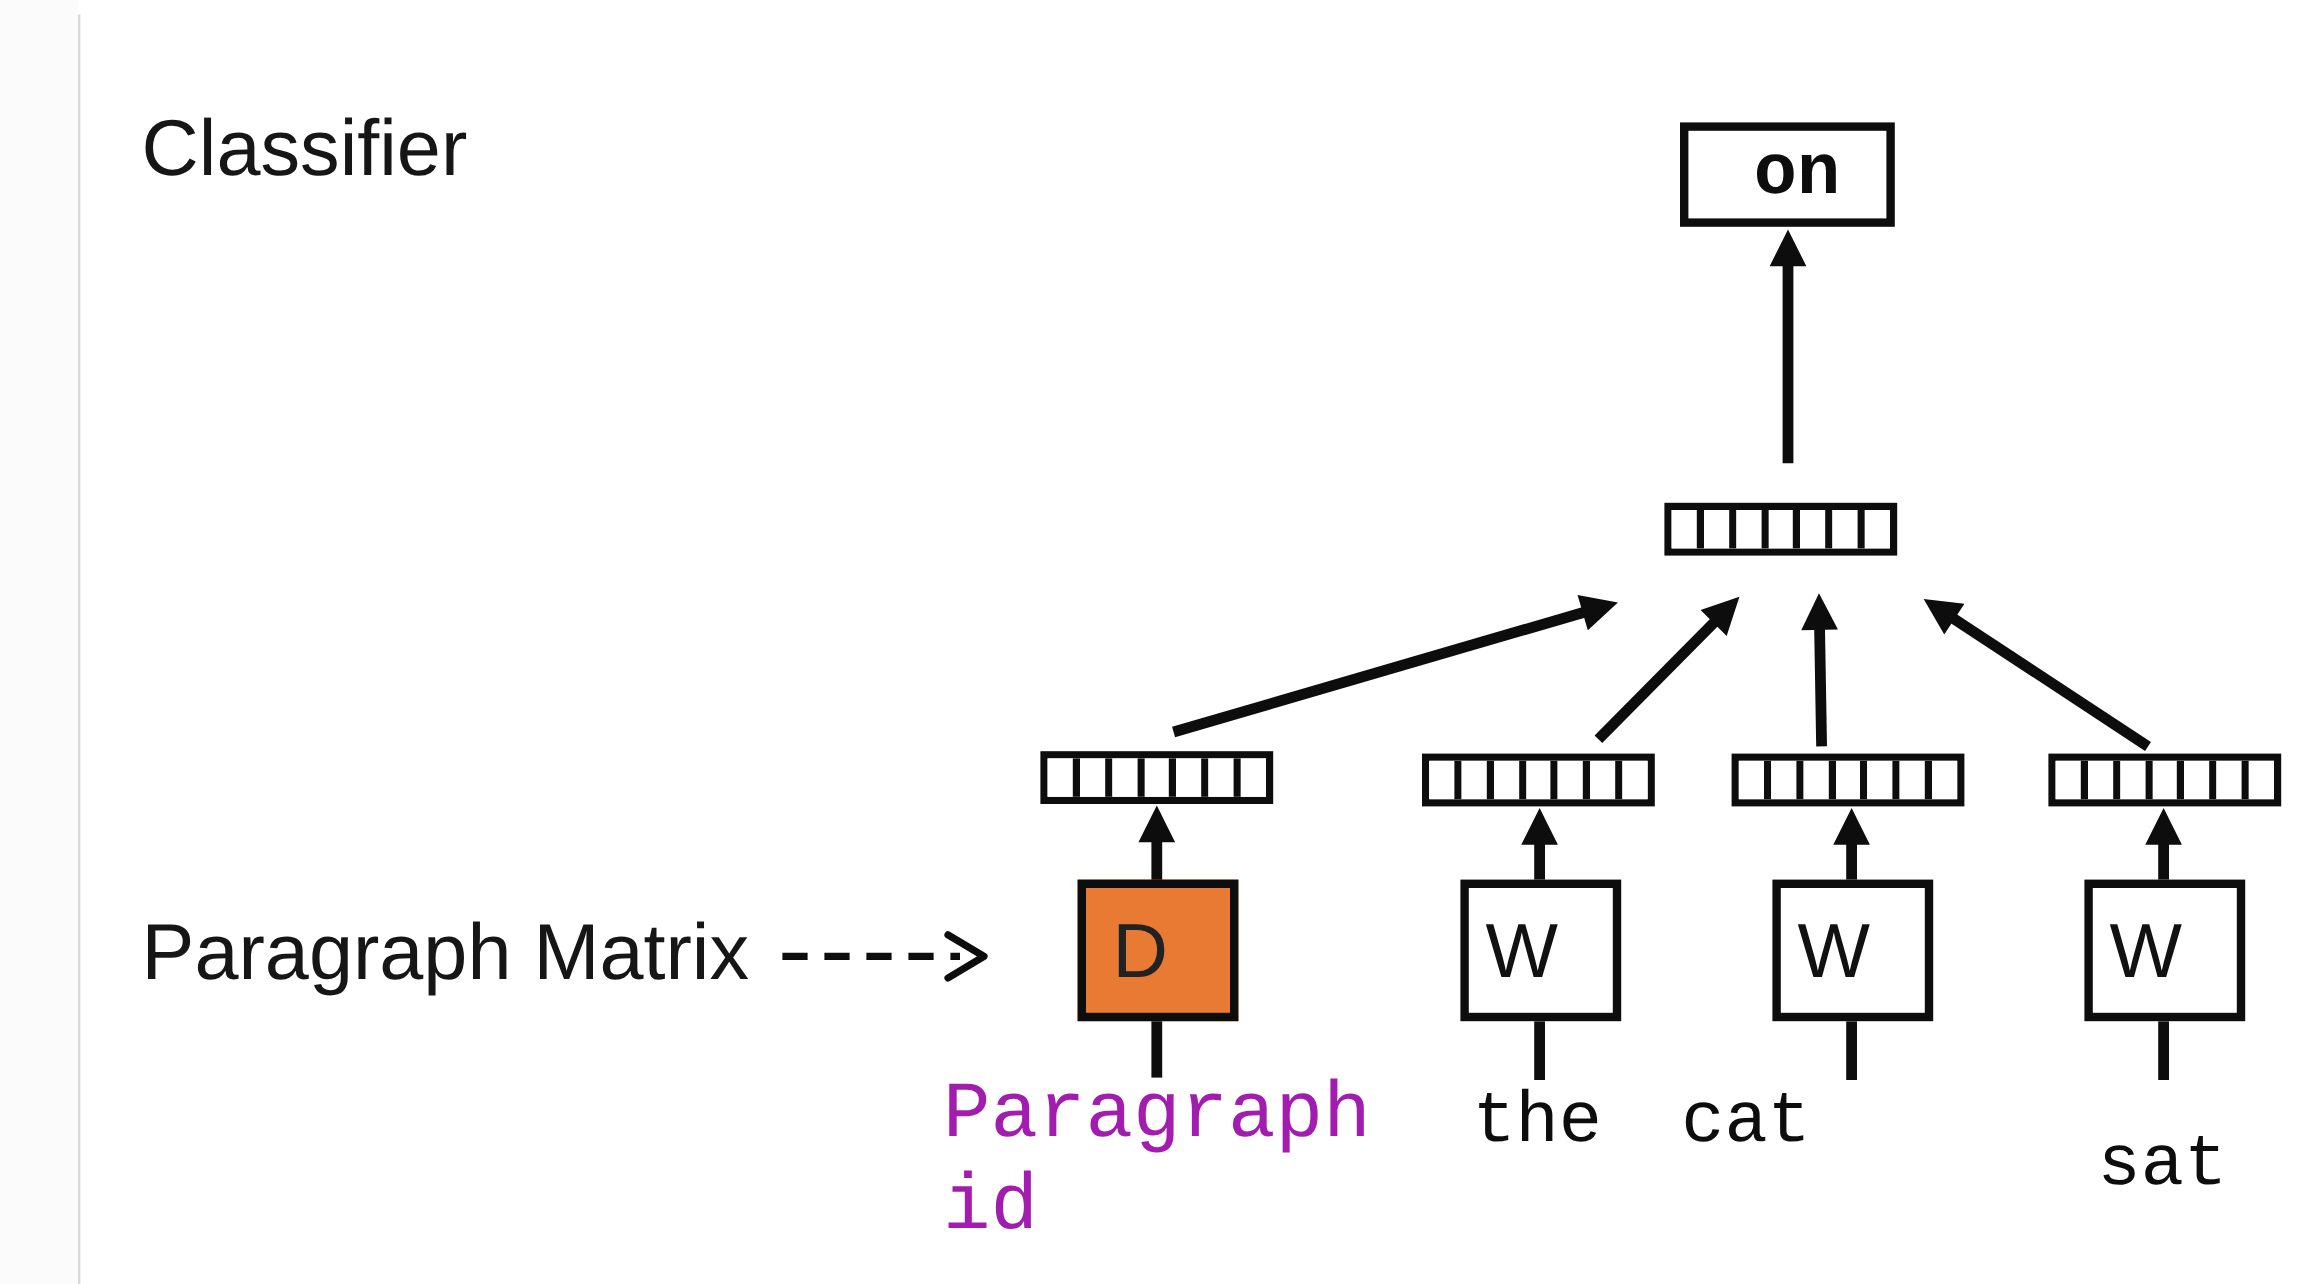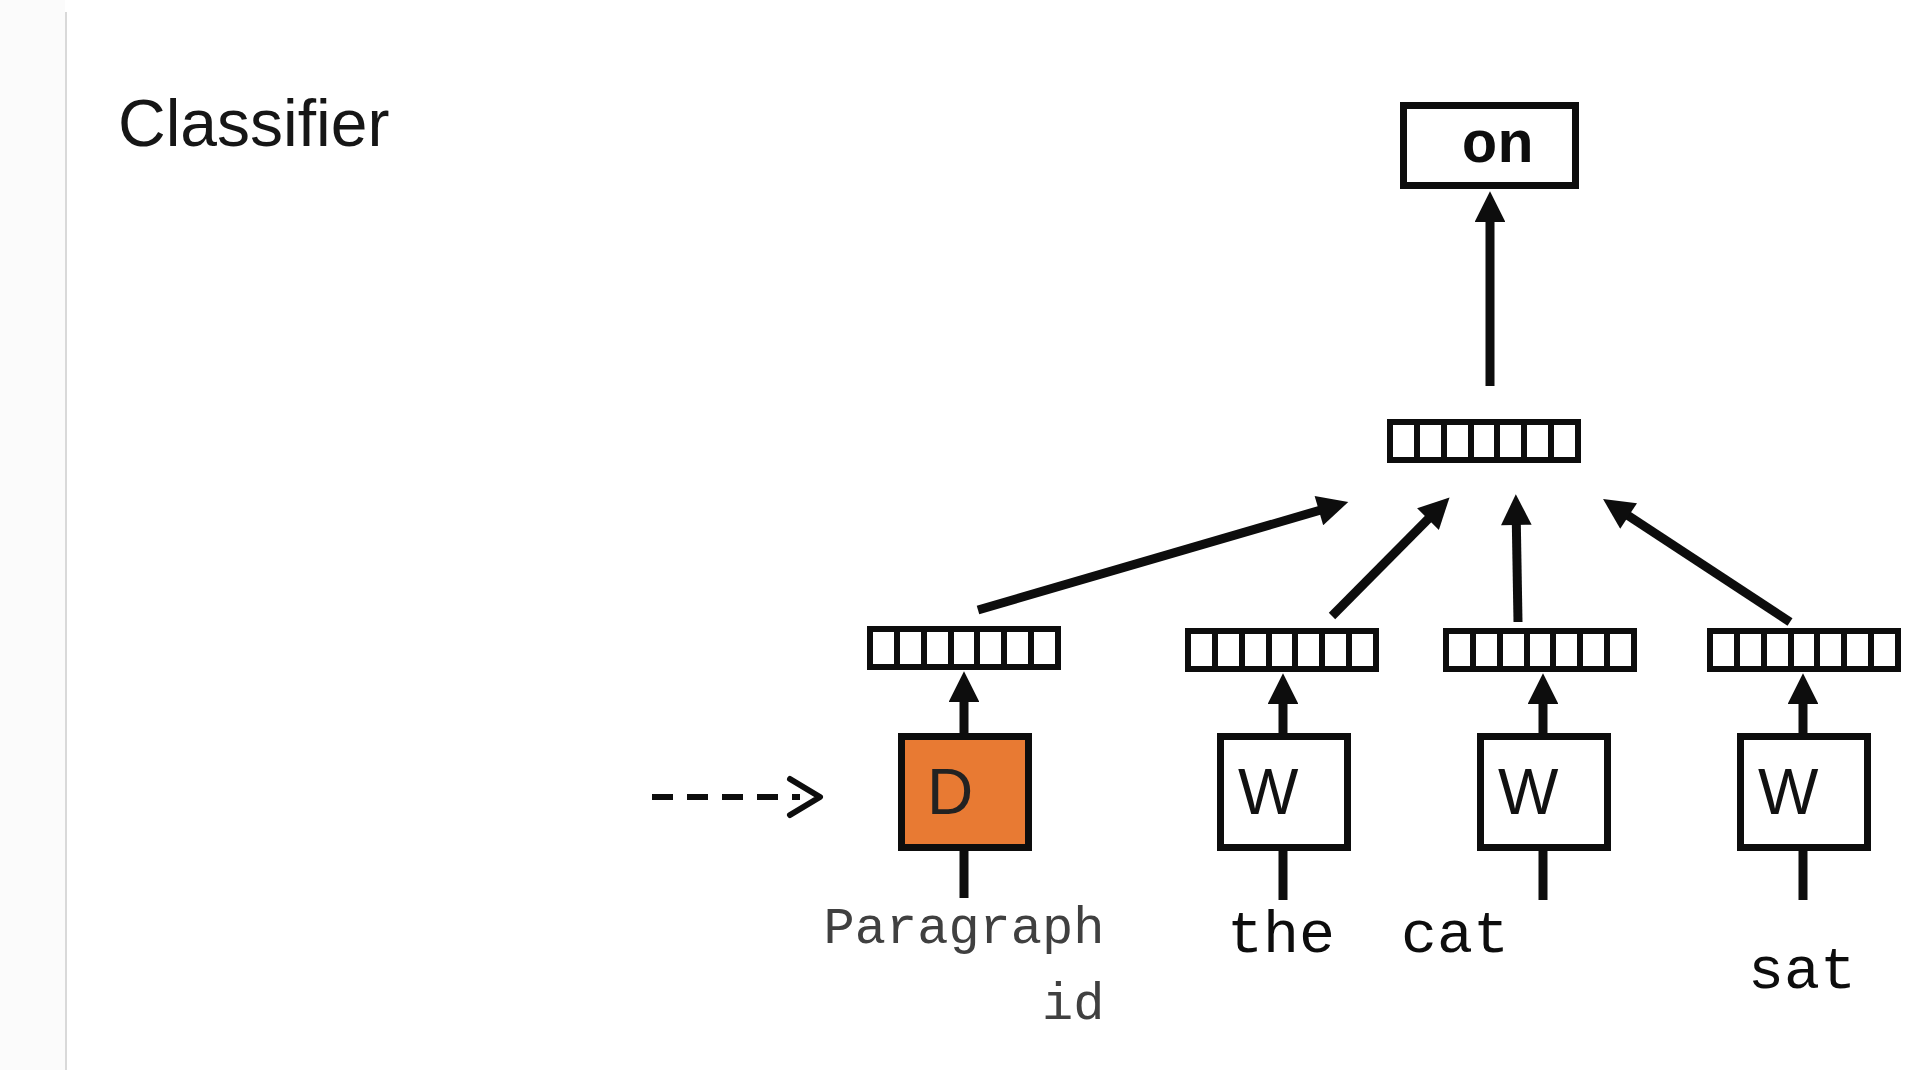--- a/index.html
+++ b/index.html
@@ -101,36 +101,37 @@
     white-space: nowrap;
   }
   .word-the { left: 1281px; }
   .word-cat { left: 1455px; }
   .word-sat { left: 1802px; margin-top: 36px; }
 
   .paragraph-id-label {
     position: absolute;
     left: 964px; top: 892px;
     transform: translateX(-50%);
-    font-size: 52px;
-    color: #404040;
+    font-size: 66px;
+    color: #a21caf;
     line-height: 76px;
-    text-align: right;
+    text-align: left;
     white-space: nowrap;
   }
 </style>
 </head>
 <body>
 
 <div id="canvas">
 
   <div class="left-strip"></div>
   <div class="panel-divider"></div>
 
   <div class="row-label" style="left:118px; top:90px;">Classifier</div>
+  <div class="row-label" style="left:118px; top:760px;">Paragraph Matrix</div>
 
   <svg class="overlay" viewBox="0 0 1932 1070">
     <defs>
       <marker id="ah" markerUnits="strokeWidth" viewBox="0 0 10 10" markerWidth="3.6" markerHeight="3.4" refX="6.5" refY="5" orient="auto">
         <path d="M0,0 L10,5 L0,10 z" fill="#0d0d0d"></path>
       </marker>
     </defs>
 
     <line class="shaft" x1="1490" y1="386" x2="1490" y2="202" marker-end="url(#ah)"></line>
 

